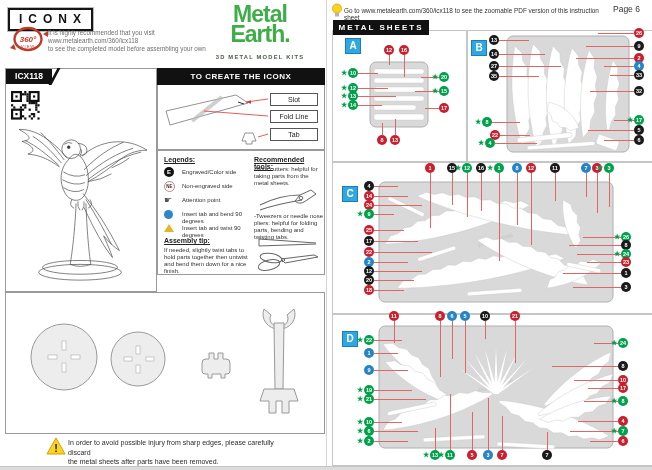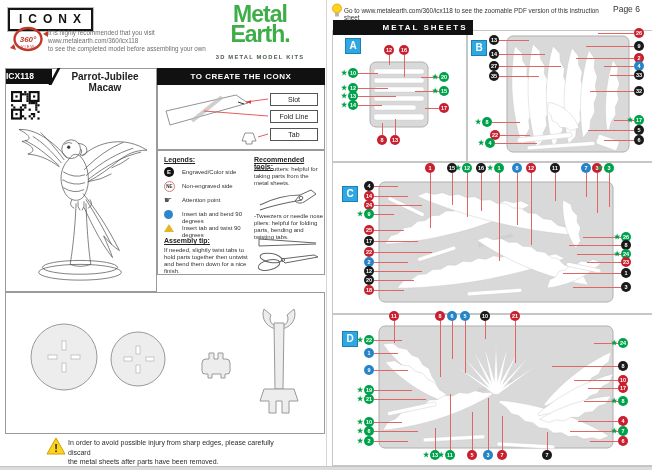--- a/index.html
+++ b/index.html
@@ -8,21 +8,21 @@
   .abs{position:absolute;}
   
   .iconx{left:8px;top:8px;width:76px;height:19px;border:2px solid #151515;box-shadow:0 0 0 1px #bbb;
          font-weight:bold;font-size:12px;letter-spacing:6px;text-align:center;line-height:19px;padding-left:5px;color:#111;}
   .brand{left:205px;top:4px;width:110px;text-align:center;color:#3fae49;font-weight:bold;line-height:20px;}
   .brand .l1,.brand .l2{font-size:23px;letter-spacing:-1px;}
   .brand .sub{font-size:5.8px;color:#4c5b4c;letter-spacing:1.2px;margin-top:3px;}
   .rec{left:48px;top:29px;width:170px;font-size:6.3px;line-height:8.2px;color:#6e6e6e;}
   .panel{border:1px solid #9a9a9a;background:#fff;}
   .pmodel{left:5px;top:68px;width:150px;height:222px;}
-  .code{left:0;top:0;width:46px;height:15px;background:#111;color:#fff;font-size:8.5px;font-weight:bold;line-height:15px;text-align:left;}
+  .code{left:0;top:0;width:46px;height:15px;background:#111;color:#fff;font-size:8.5px;font-weight:bold;line-height:15px;text-align:center;}
   .slash{left:47px;top:-1px;width:3px;height:17px;background:#111;transform:skewX(-28deg);}
   .mtitle{left:52px;top:2px;width:94px;text-align:center;font-size:10px;font-weight:bold;color:#222;}
   .blackbar{background:#111;color:#fff;font-weight:bold;text-align:center;}
   .pconn{left:157px;top:68px;width:166px;height:80px;}
   .pconn .hd{left:-1px;top:-1px;width:166px;height:15px;font-size:8px;line-height:15px;letter-spacing:.5px;border:1px solid #111;}
   .lblbox{width:46px;height:11px;border:1px solid #555;font-size:7px;line-height:11px;text-align:center;color:#222;background:#fff;}
   .plegend{left:157px;top:150px;width:166px;height:123px;}
   .secttl{font-size:7px;font-weight:bold;text-decoration:underline;color:#222;}
   .lrow{position:absolute;left:6px;width:88px;font-size:6px;color:#333;}
   .lrow .txt{position:absolute;left:18px;top:2px;width:70px;line-height:6.5px;}
@@ -32,21 +32,21 @@
   .bDot{width:9px;height:9px;border-radius:50%;background:#2e86c8;margin-top:1px;}
   .yTri{width:0;height:0;border-left:5px solid transparent;border-right:5px solid transparent;border-bottom:8px solid #e4b52a;margin-top:1px;}
   .tipTxt{font-size:6px;color:#333;line-height:7px;width:86px;}
   .toolTxt{font-size:6px;color:#333;line-height:7px;width:70px;}
   .pparts{left:5px;top:292px;width:318px;height:140px;}
   .warnTxt{left:68px;top:438px;width:220px;font-size:7px;line-height:9.5px;color:#2b2b2b;}
   
   .rpage{left:326px;top:0;width:326px;height:466px;border-left:1px solid #d6d6d6;}
   .tipbar{left:17px;top:7px;width:270px;font-size:6.4px;color:#333;}
   .pageno{left:286px;top:4px;font-size:8.5px;color:#333;}
-  .msheets{left:6px;top:20px;width:96px;height:15px;font-size:8px;line-height:15px;letter-spacing:2px;padding-left:44px;}
+  .msheets{left:6px;top:20px;width:96px;height:15px;font-size:8px;line-height:15px;letter-spacing:2px;}
   .spanel{border:1px solid #c6c6c6;}
   .slabel{width:14px;height:14px;background:#2fa8e1;border:1px solid #1b7fb3;color:#fff;font-weight:bold;font-size:10px;text-align:center;line-height:14px;}
   .callout{position:absolute;width:10px;height:10px;}
   .callout .dot{position:absolute;left:0;top:0;width:10px;height:10px;border-radius:50%;color:#fff;font-size:5.5px;font-weight:bold;text-align:center;line-height:10px;text-decoration:none;display:block;}
   .callout .st{position:absolute;left:-7px;top:1px;font-size:7px;color:#00a14b;line-height:8px;}
   .callout .cl{position:absolute;background:#e06666;display:block;}
   #sheets-art{position:absolute;left:0;top:0;}
   #callout-layer{position:absolute;left:0;top:0;width:326px;height:466px;}
   svg{display:block;}
   .linework path,.linework ellipse,.linework circle{fill:none;stroke:#4a4a4a;stroke-width:.7;}
@@ -75,21 +75,20 @@
   </div>
   <div class="abs rec">
     <div>It is highly recommended that you visit</div>
     <div>www.metalearth.com/360/icx118</div>
     <div>to see the completed model before assembling your own</div>
   </div>
 
   <div class="abs panel pmodel">
     <div class="abs code">ICX118</div>
     <div class="abs slash"></div>
-    <div class="abs mtitle">Parrot-Jubilee Macaw</div>
     <svg id="qr" class="abs" style="left:5px;top:22px;" width="30" height="30" viewBox="0 0 30 30">
         <rect x="0" y="0" width="11" height="11" fill="#111"></rect>
         <rect x="2.2" y="2.2" width="6.6000000000000005" height="6.6000000000000005" fill="#fff"></rect>
         <rect x="4.4" y="4.4" width="2.2" height="2.2" fill="#111"></rect>
         <rect x="17.6" y="0" width="11" height="11" fill="#111"></rect>
         <rect x="19.8" y="2.2" width="6.6000000000000005" height="6.6000000000000005" fill="#fff"></rect>
         <rect x="22" y="4.4" width="2.2" height="2.2" fill="#111"></rect>
         <rect x="0" y="17.6" width="11" height="11" fill="#111"></rect>
         <rect x="2.2" y="19.8" width="6.6000000000000005" height="6.6000000000000005" fill="#fff"></rect>
         <rect x="4.4" y="22" width="2.2" height="2.2" fill="#111"></rect>

